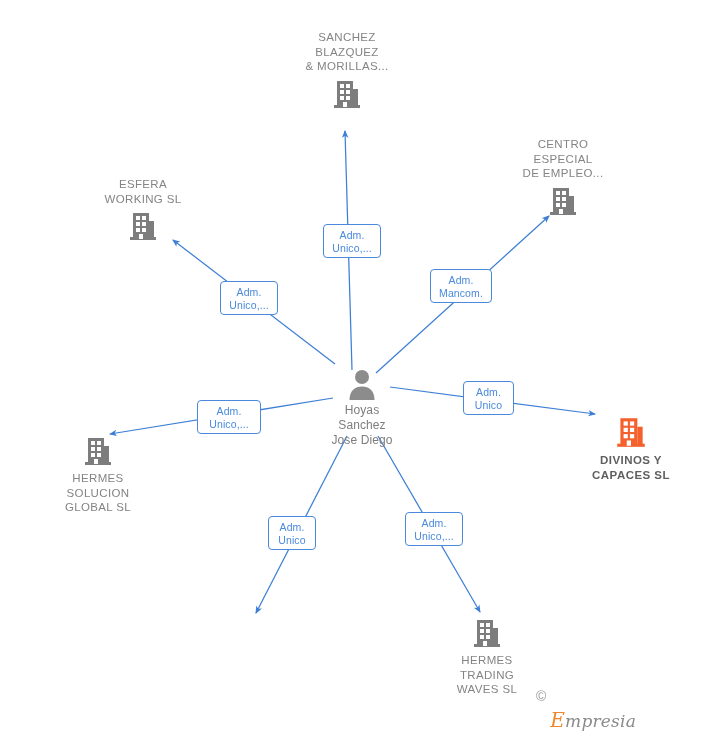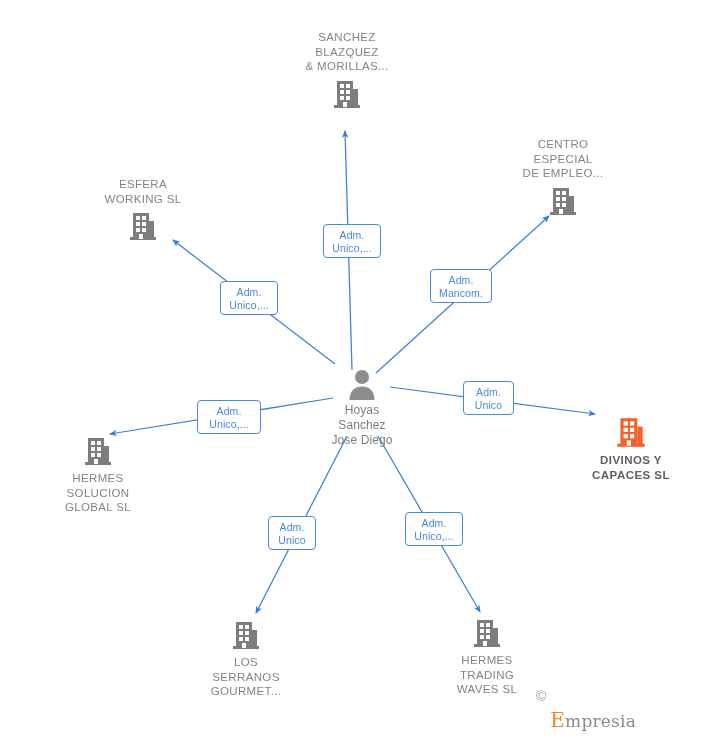--- a/index.html
+++ b/index.html
@@ -69,20 +69,21 @@
   #watermark{
     position:absolute;
     right:8px;bottom:8px;
     display:flex;align-items:center;gap:4px;
     font-size:15px;
     color:#9b9b9b;
   }
   #watermark .wm-c{font-size:14px;}
   #watermark .wm-word{
     font-family:"DejaVu Serif","Liberation Serif",serif;
+    font-style:italic;
     font-size:17px;
     color:#8a8a8a;
     letter-spacing:.2px;
     margin-top:48px;
   }
   #watermark .wm-word .wm-e{
     color:#f0882b;
     font-size:20px;
   }
 </style>
@@ -238,43 +239,20 @@
             <rect x="16" y="19" width="4" height="4"></rect>
           <rect x="13" y="25" width="4" height="5"></rect>
         </g>
       </svg>
     </span>
     <span class="caption">HERMES
 SOLUCION
 GLOBAL  SL</span>
   </div>
 
-  <div class="node" style="left:246px;top:618px;">
-    <span class="glyph">
-      <svg width="34" height="34" viewBox="0 0 34 34" aria-hidden="true">
-        <g fill="#7d7d7d">
-          <rect x="7" y="4" width="16" height="26"></rect>
-          <rect x="23" y="12" width="5" height="18"></rect>
-          <rect x="4" y="28" width="26" height="3"></rect>
-        </g>
-        <g fill="#ffffff">
-          <rect x="10" y="7" width="4" height="4"></rect>
-            <rect x="16" y="7" width="4" height="4"></rect>
-          <rect x="10" y="13" width="4" height="4"></rect>
-            <rect x="16" y="13" width="4" height="4"></rect>
-          <rect x="10" y="19" width="4" height="4"></rect>
-            <rect x="16" y="19" width="4" height="4"></rect>
-          <rect x="13" y="25" width="4" height="5"></rect>
-        </g>
-      </svg>
-    </span>
-    <span class="caption">LOS
-SERRANOS
-GOURMET...</span>
-  </div>
 
   <div class="node" style="left:487px;top:616px;">
     <span class="glyph">
       <svg width="34" height="34" viewBox="0 0 34 34" aria-hidden="true">
         <g fill="#7d7d7d">
           <rect x="7" y="4" width="16" height="26"></rect>
           <rect x="23" y="12" width="5" height="18"></rect>
           <rect x="4" y="28" width="26" height="3"></rect>
         </g>
         <g fill="#ffffff">

